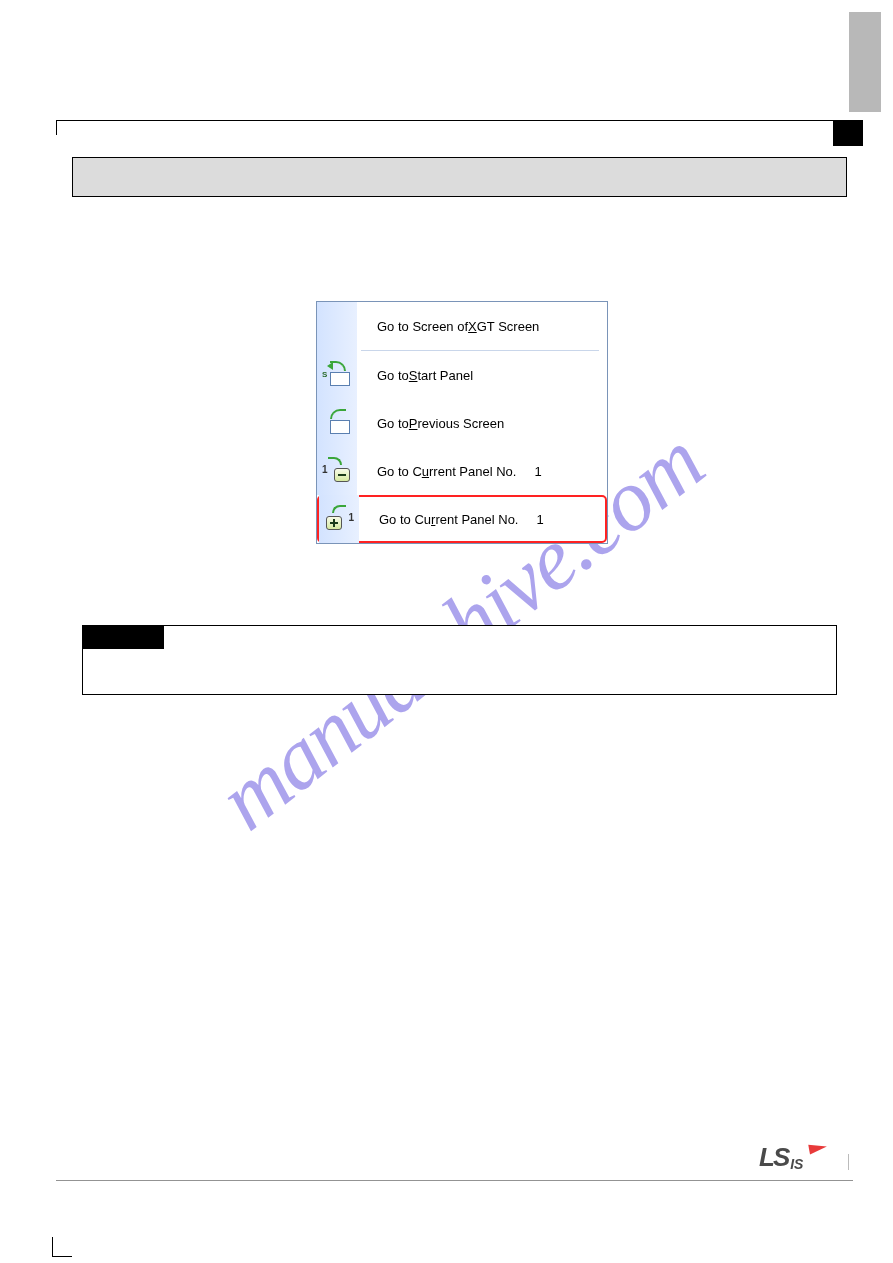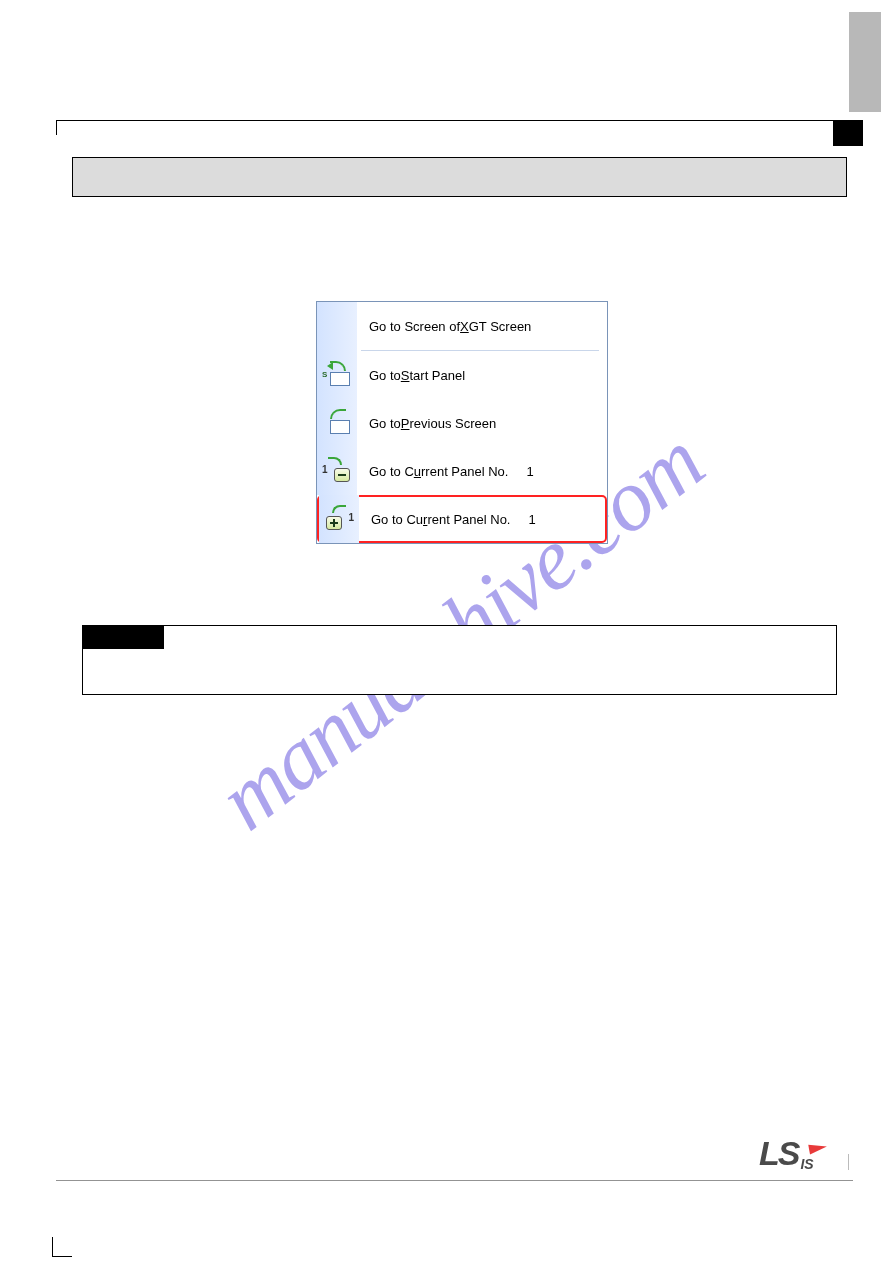--- a/index.html
+++ b/index.html
@@ -42,21 +42,21 @@
   
   .menu {
     position: absolute;
     top: 301px; left: 316px;
     width: 292px;
     border: 1px solid #7a94b8;
     background: #fff;
   }
   .menu-row { height: 48px; display: flex; align-items: center; font-size: 13px; font-family: Tahoma, Arial, sans-serif; }
   .icon-cell { width: 40px; height: 48px; display: flex; align-items: center; justify-content: center; }
-  .label-cell { flex: 1; padding-left: 12px; display: flex; align-items: center; }
+  .label-cell { flex: 1; padding-left: 20px; display: flex; align-items: center; }
   .label-cell .num { margin-left: 18px; }
   .sep-line { height: 1px; background: #c9d6ea; margin: 0 8px 0 4px; }
   .underline-letter { text-decoration: underline; }
   .highlight-row {
     border: 2.5px solid #ff2222;
     border-radius: 5px;
   }
   
   .ic { width: 26px; height: 22px; position: relative; }
   .ic-screen { width: 20px; height: 14px; border: 1.5px solid #2b6b2b; background: #fff; position: absolute; bottom: 0; right: 0; }
@@ -114,21 +114,21 @@
     position: absolute;
     left: 56px; right: 40px; bottom: 82px;
     border-top: 1px solid #939393;
   }
   .logo {
     position: absolute;
     right: 60px; bottom: 90px;
     width: 74px; height: 28px;
     display: flex; align-items: flex-end;
   }
-  .logo .ls { font-family: Arial, sans-serif; font-weight: 900; font-style: italic; font-size: 34px; color: #4a4a4a; letter-spacing: -2px; }
+  .logo .ls { font-family: Arial, sans-serif; font-weight: 900; font-style: italic; font-size: 26px; color: #4a4a4a; letter-spacing: -2px; }
   .logo .is { font-family: Arial, sans-serif; font-weight: 900; font-style: italic; font-size: 14px; color: #4a4a4a; margin-left: 2px; margin-bottom: 1px; }
   .logo .swoosh { position: absolute; top: -2px; right: 6px; width: 0; height: 0; border-left: 18px solid #e83a3a; border-top: 5px solid transparent; border-bottom: 5px solid transparent; transform: rotate(-10deg); }
   .footer-bar { position: absolute; right: 44px; bottom: 93px; width: 1px; height: 16px; background: #bbb; }
   .crop-bl { position: absolute; bottom: 6px; left: 52px; width: 20px; height: 20px; border-bottom: 1.5px solid #000; border-left: 1.5px solid #000; }
 </style>
 </head>
 <body>
 
 <div class="page">
 

